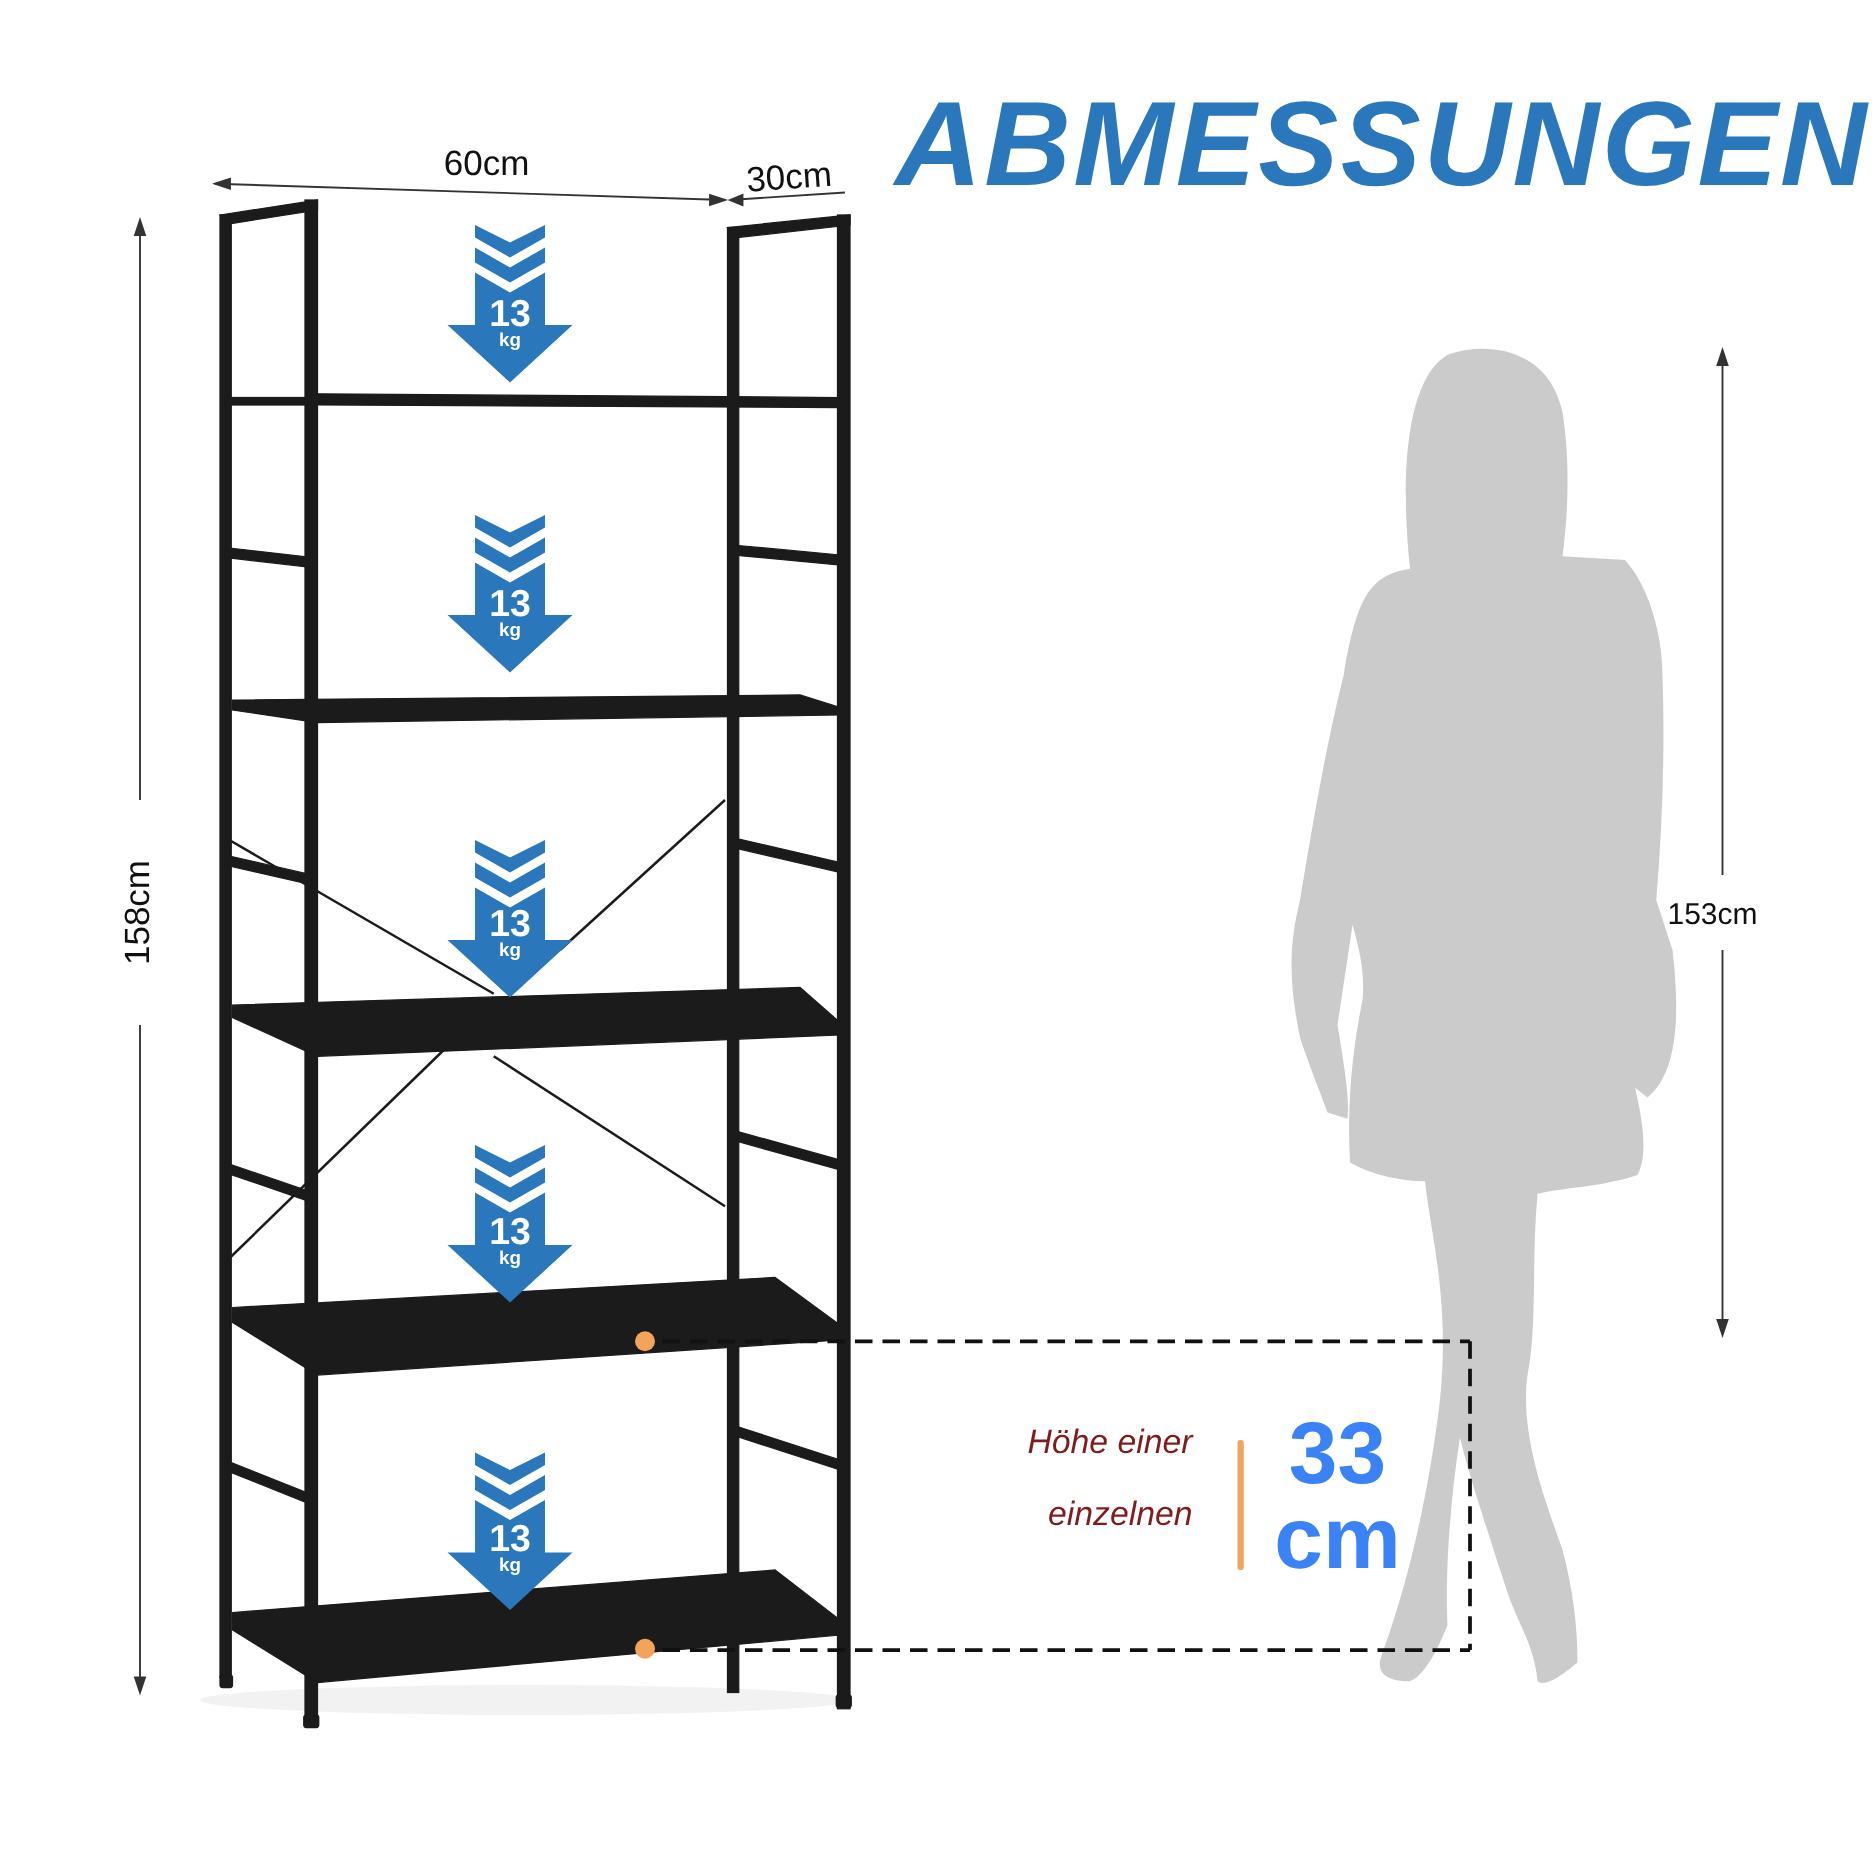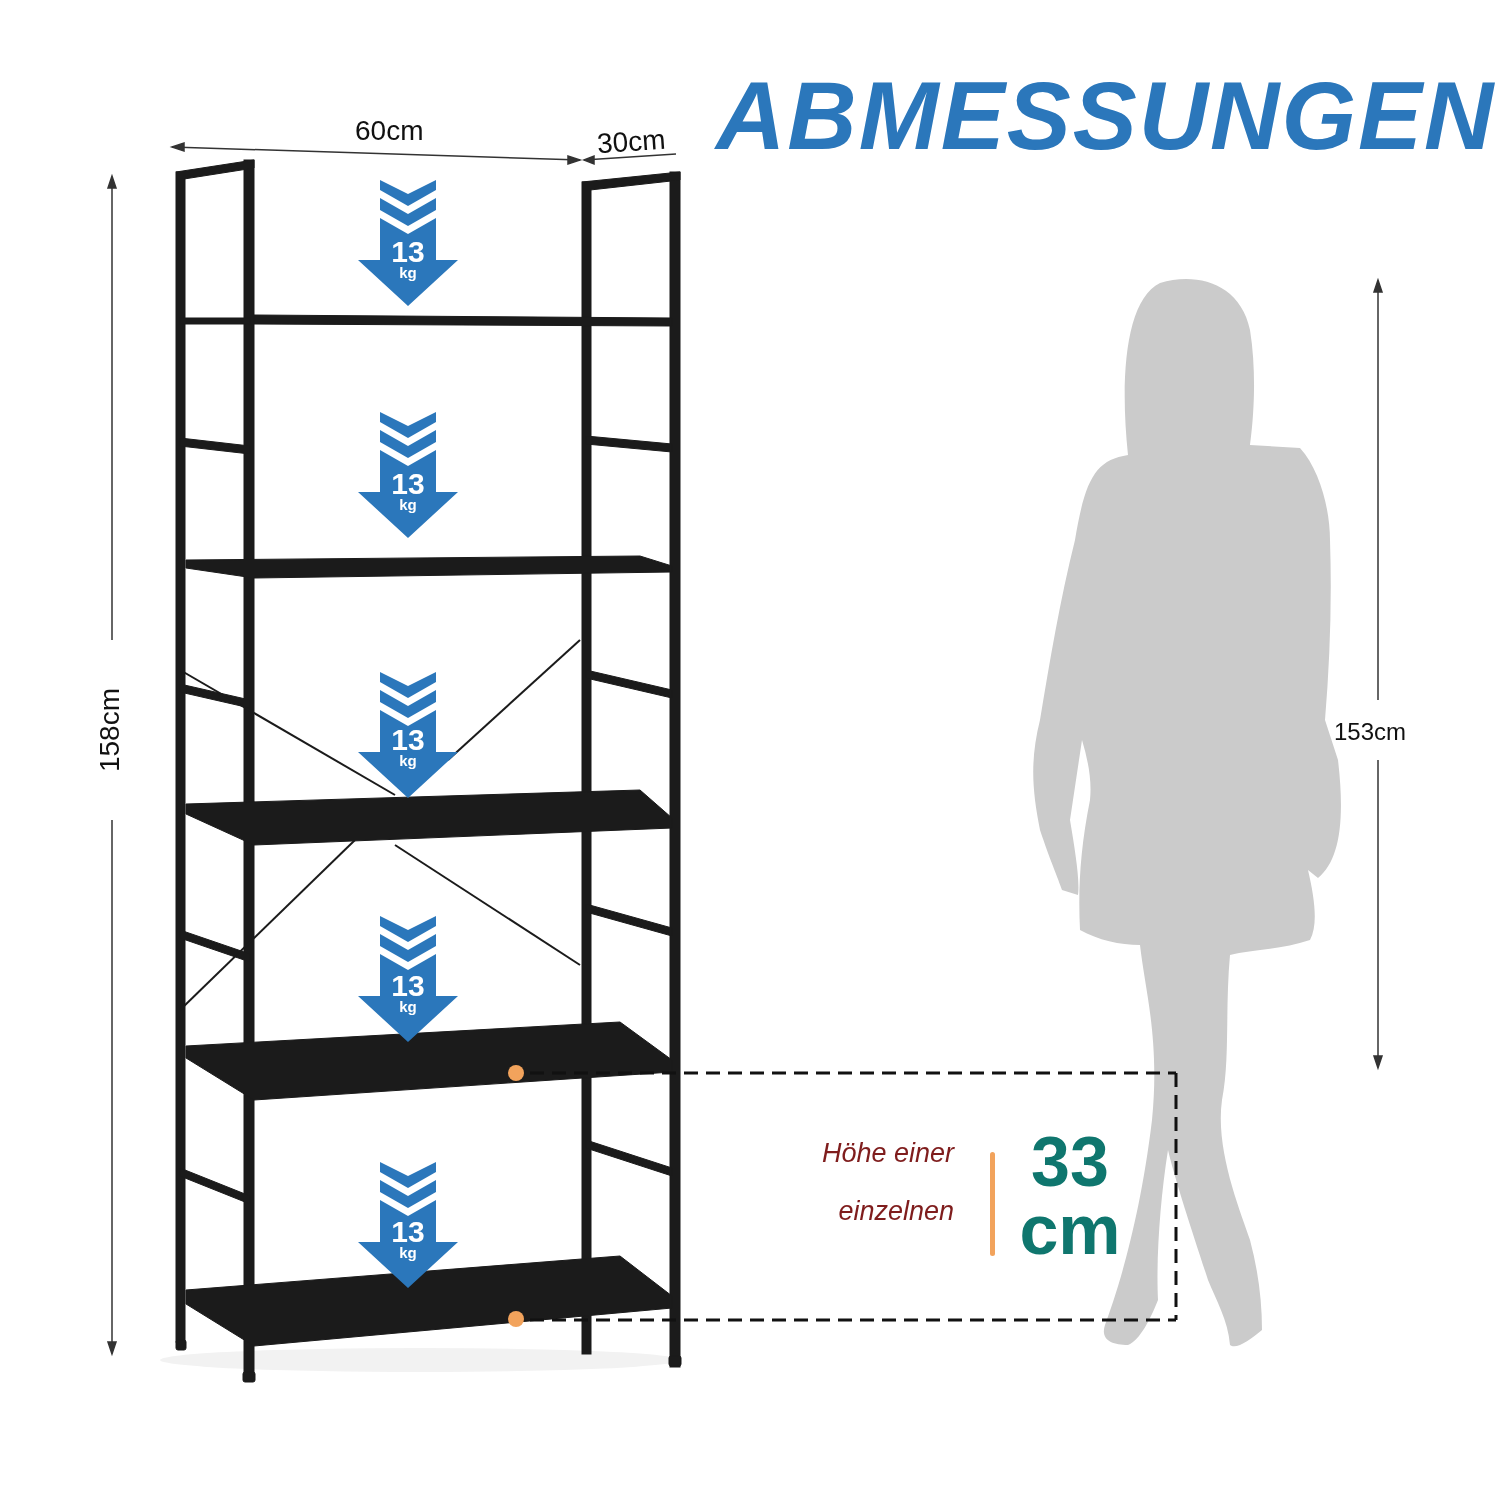--- a/index.html
+++ b/index.html
@@ -3,21 +3,21 @@
 <meta charset="utf-8">
 <style>
   html, body { margin: 0; padding: 0; background: #ffffff; }
   body { width: 1500px; height: 1500px; position: relative; overflow: hidden; font-family: "Liberation Sans", sans-serif; }
   .abs { position: absolute; }
   .title { left: 716px; top: 68px; font-size: 96px; font-weight: bold; font-style: italic; color: #2b77bb; letter-spacing: 2px; line-height: 1; white-space: nowrap; }
   .dim-label { font-size: 26px; color: #111; white-space: nowrap; line-height: 1; }
   .vlabel { transform: rotate(-90deg); transform-origin: center; }
   .info-text { right: 546px; top: 1108px; text-align: right; font-style: italic; font-size: 27px; line-height: 58px; color: #7f1d1d; margin-top: 16px; }
   .info-text div { white-space: nowrap; }
-  .info-value { left: 1010px; top: 1128px; font-weight: bold; font-size: 70px; line-height: 68px; color: #0f766e; text-align: center; width: 120px; }
+  .info-value { left: 1010px; top: 1128px; font-weight: bold; font-size: 70px; line-height: 68px; color: #3b82f6; text-align: center; width: 120px; }
   .orange-bar { left: 990px; top: 1152px; width: 5px; height: 104px; background: #f2a35c; border-radius: 3px; }
   svg { position: absolute; left: 0; top: 0; }
 </style>
 </head>
 <body>
 
 <div class="abs title">ABMESSUNGEN</div>
 
 <svg width="1500" height="1500" viewBox="0 0 1500 1500">
 

